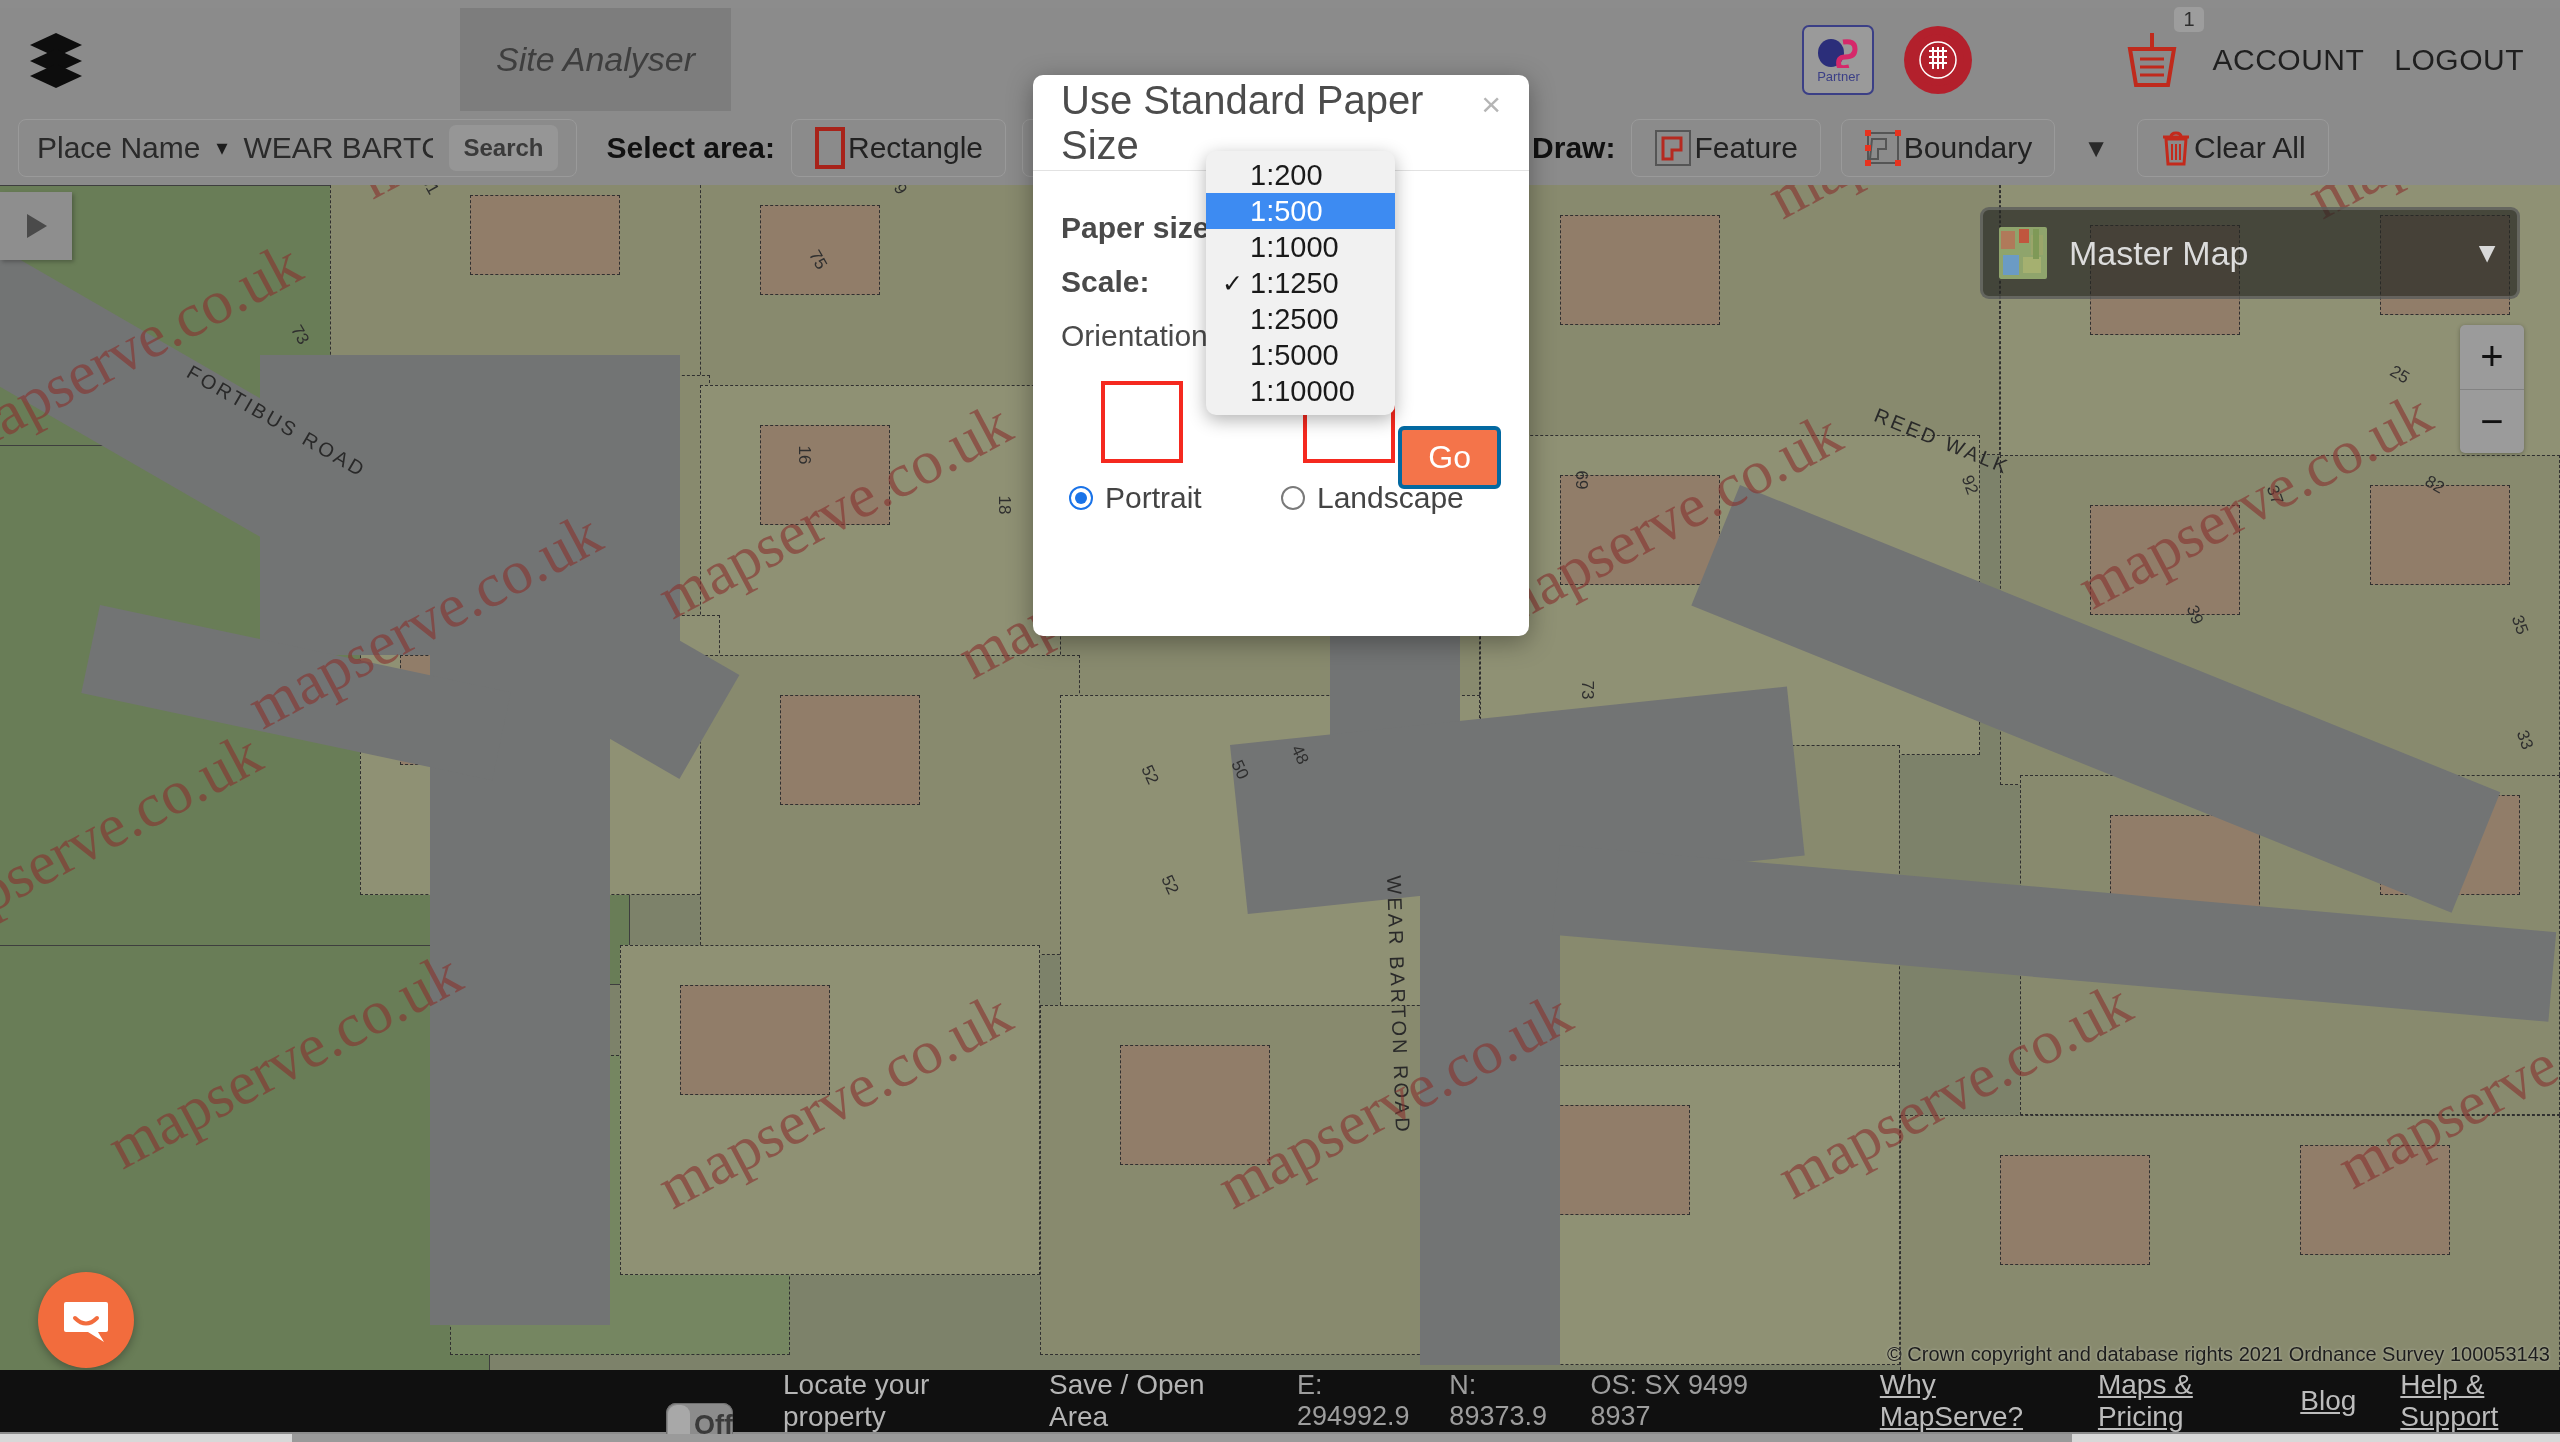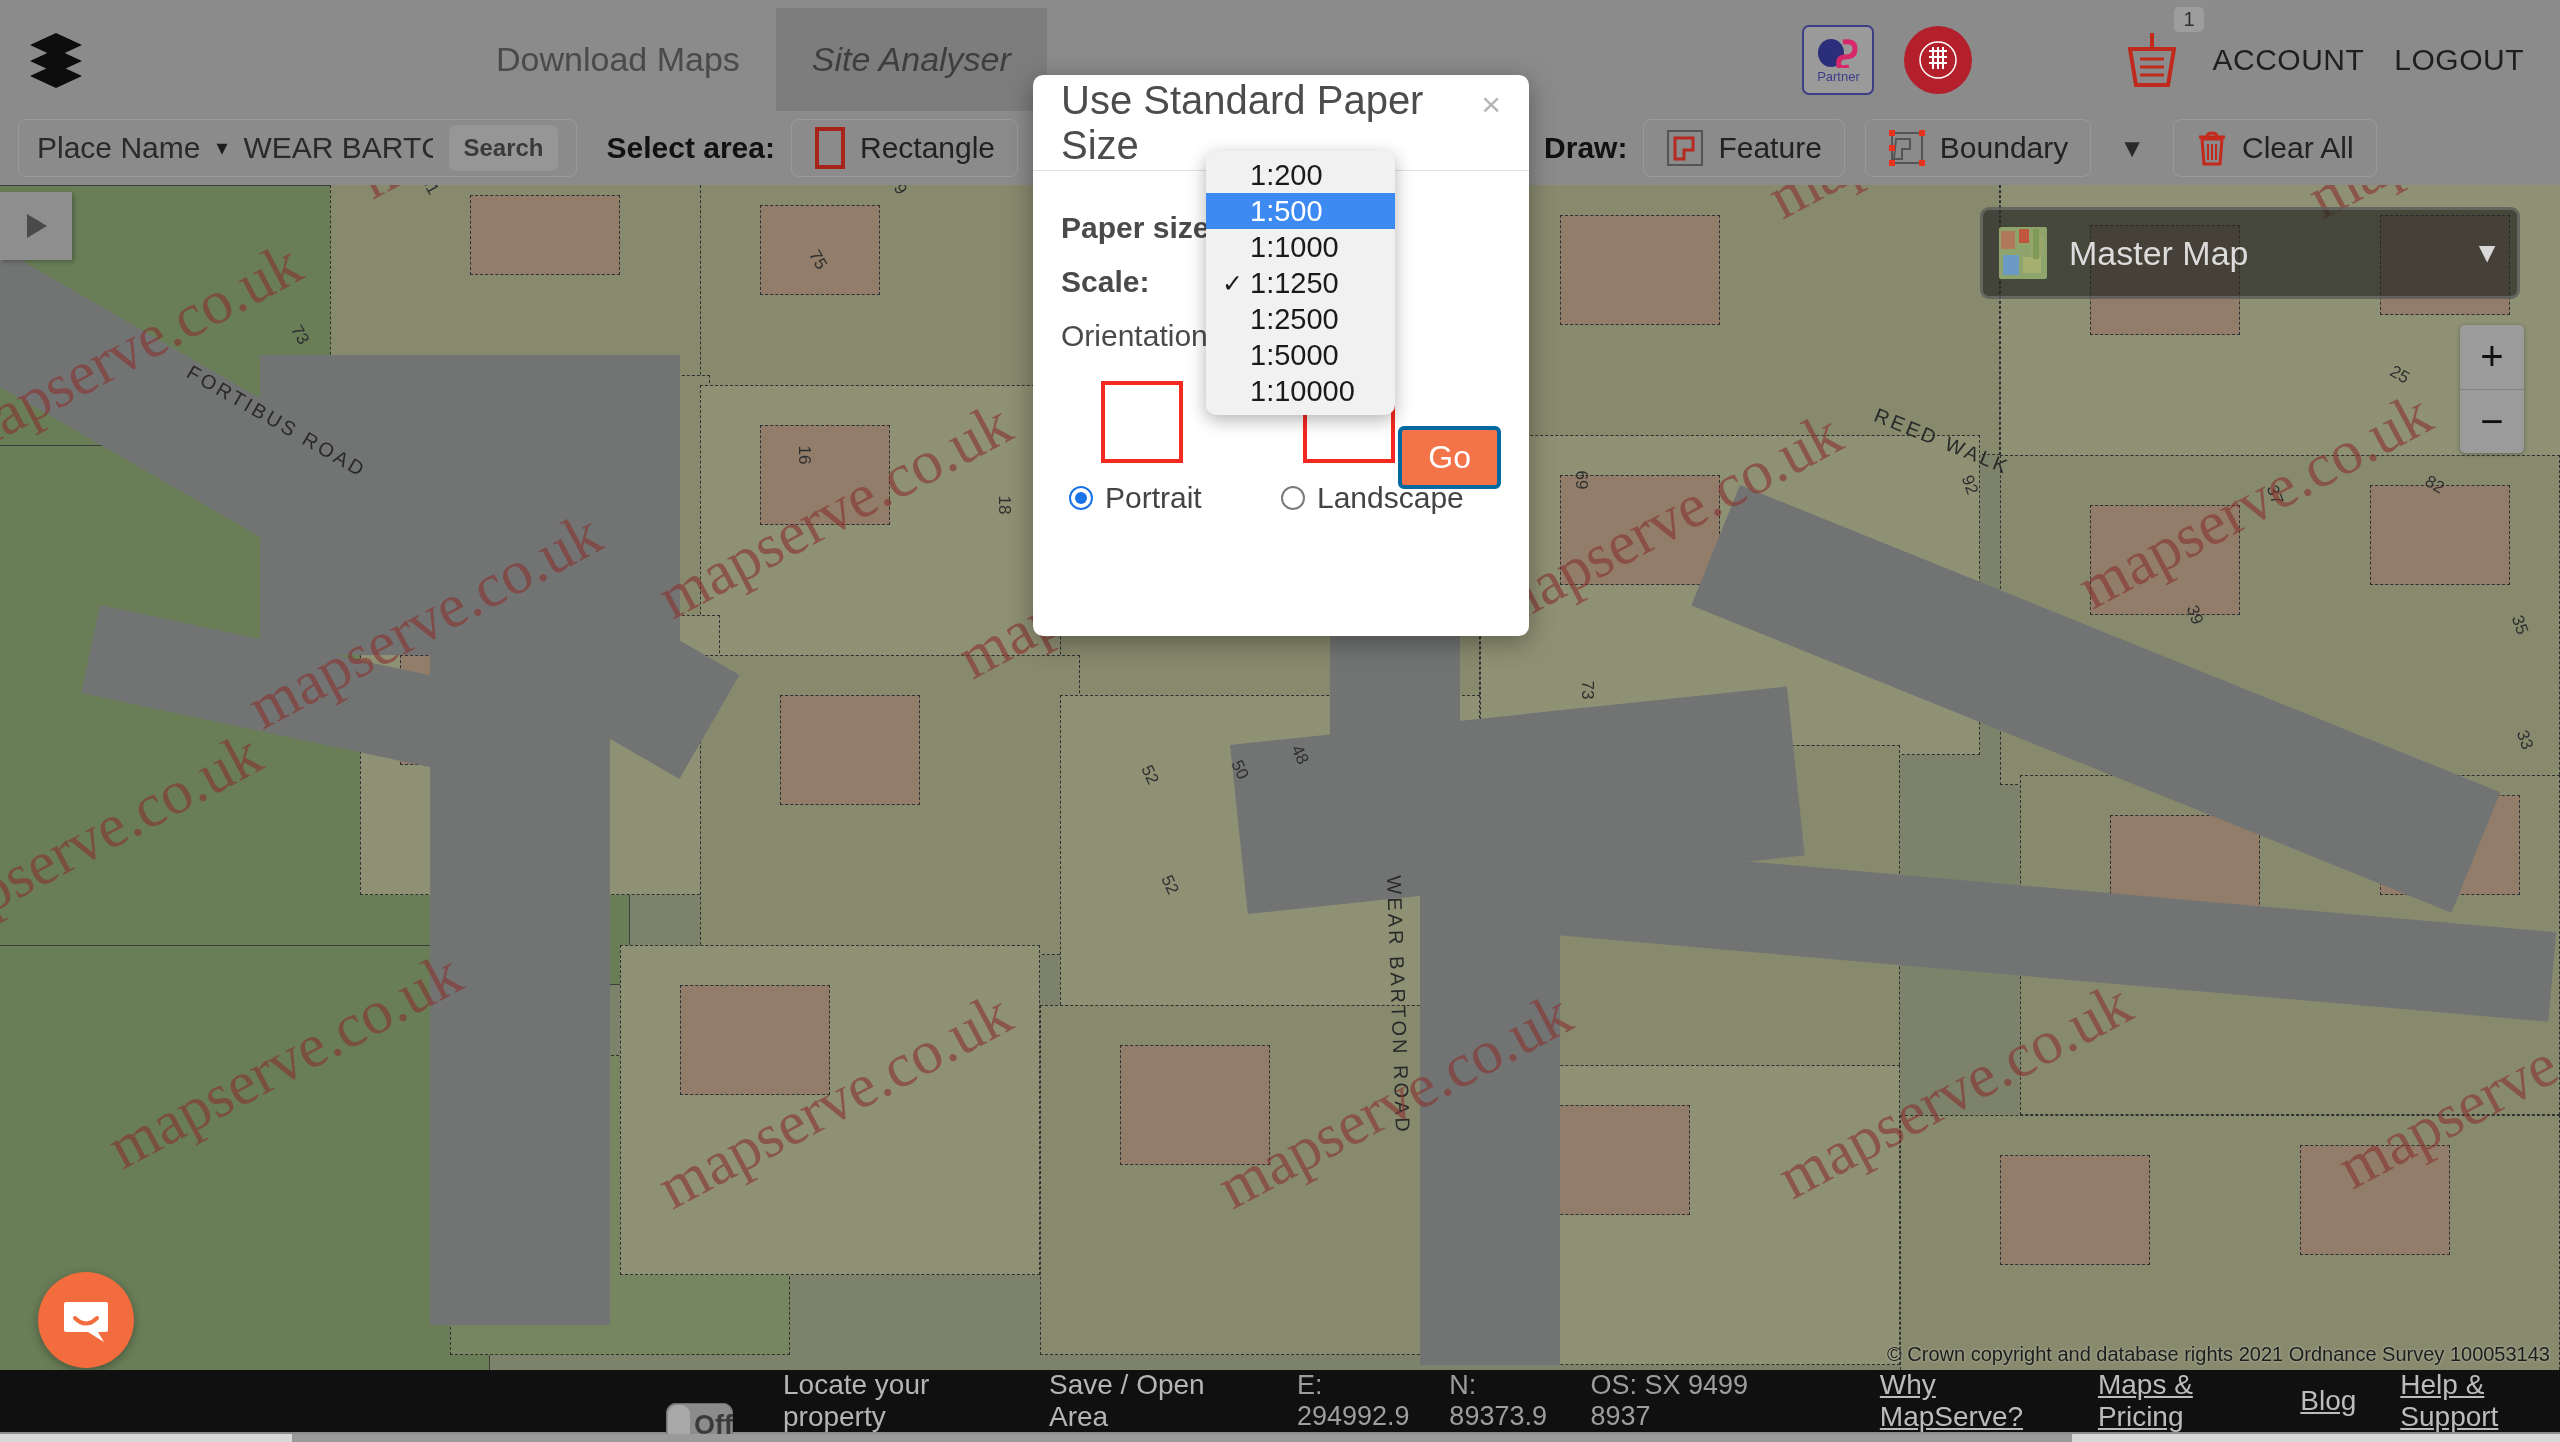--- a/index.html
+++ b/index.html
@@ -117,21 +117,21 @@
   .tb-input {
     font-size: 30px; color: #2a2a2a; background: transparent; border: none;
     width: 190px; font-family: "Liberation Sans", sans-serif; outline: none;
   }
   .tb-search-btn {
     background: #969696; border-radius: 7px; padding: 9px 14px;
     font-size: 24px; font-weight: 700; color: #3a3a3a;
     font-family: "Liberation Sans", sans-serif;
   }
   .tb-btn {
-    display: flex; align-items: center; gap: 14px;
+    display: flex; align-items: center; gap: 2px;
     border: 1px solid #9a9a9a; border-radius: 8px; height: 58px; padding: 0 22px;
     font-size: 30px; color: #222; font-family: "Liberation Sans", sans-serif;
   }
   .tb-sep-label { font-size: 30px; font-weight: 700; color: #111; margin-left: 30px; font-family: "Liberation Sans", sans-serif;}
 
   
   .panel-toggle {
     position: absolute; left: 0; top: 192px; width: 72px; height: 68px;
     background: #8e8e8e; display:flex; align-items:center; justify-content:center;
     box-shadow: 2px 2px 4px rgba(0,0,0,.25);
@@ -393,21 +393,20 @@
   <div class="header">
     <div class="logo-wrap">
       <svg class="logo-mark" viewBox="0 0 56 58">
         <polygon points="28,2 54,14 28,26 2,14" fill="#0d0d0d"></polygon>
         <polygon points="28,18 54,30 28,42 2,30" fill="#0d0d0d"></polygon>
         <polygon points="28,33 54,45 28,57 2,45" fill="#0d0d0d"></polygon>
       </svg>
     </div>
 
     <div class="nav">
-      <div class="nav-item">Download Maps</div>
       <div class="nav-item active">Site Analyser</div>
     </div>
 
     <div class="header-right">
       <div class="badge-os">
         <svg width="46" height="30" viewBox="0 0 46 30">
           <ellipse cx="16" cy="15" rx="13" ry="14" fill="#2b2e7a"></ellipse>
           <path d="M28 4 q12 -2 12 7 q0 8 -10 8 q-8 0 -6 9 q2 3 10 1" stroke="#d6286a" stroke-width="5" fill="none"></path>
         </svg>
         <span class="badge-os-txt">Partner</span>

